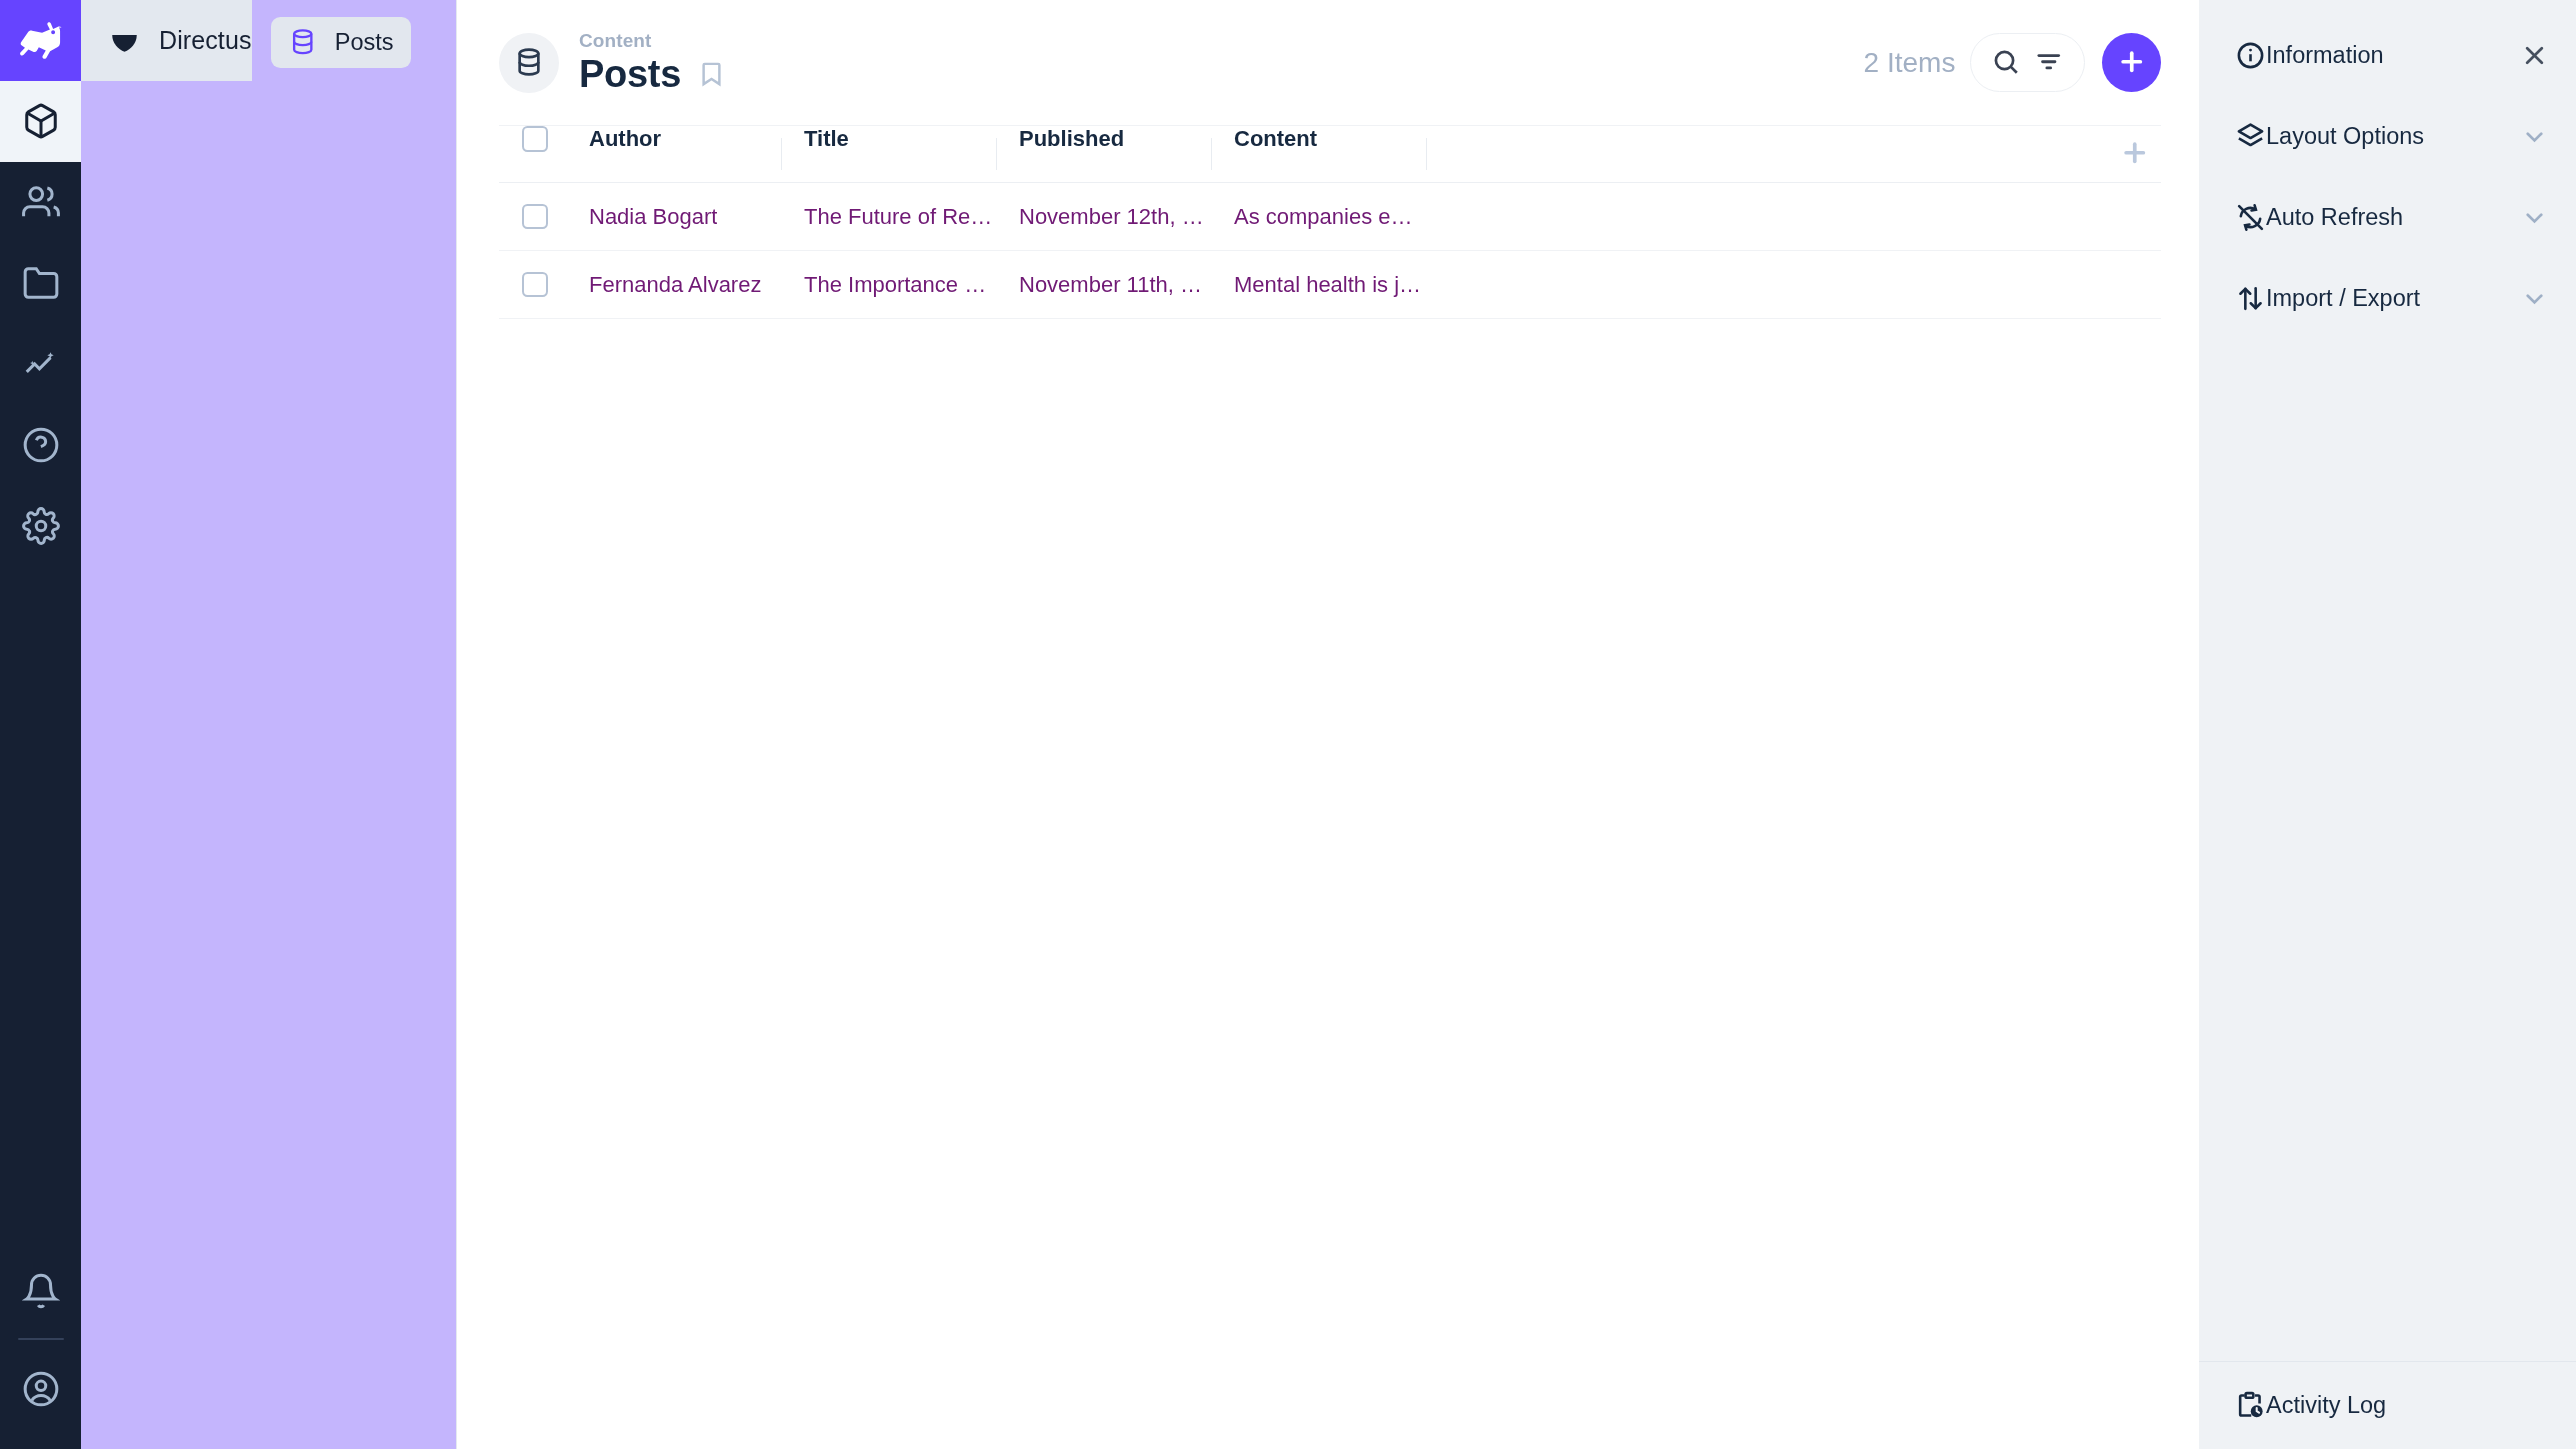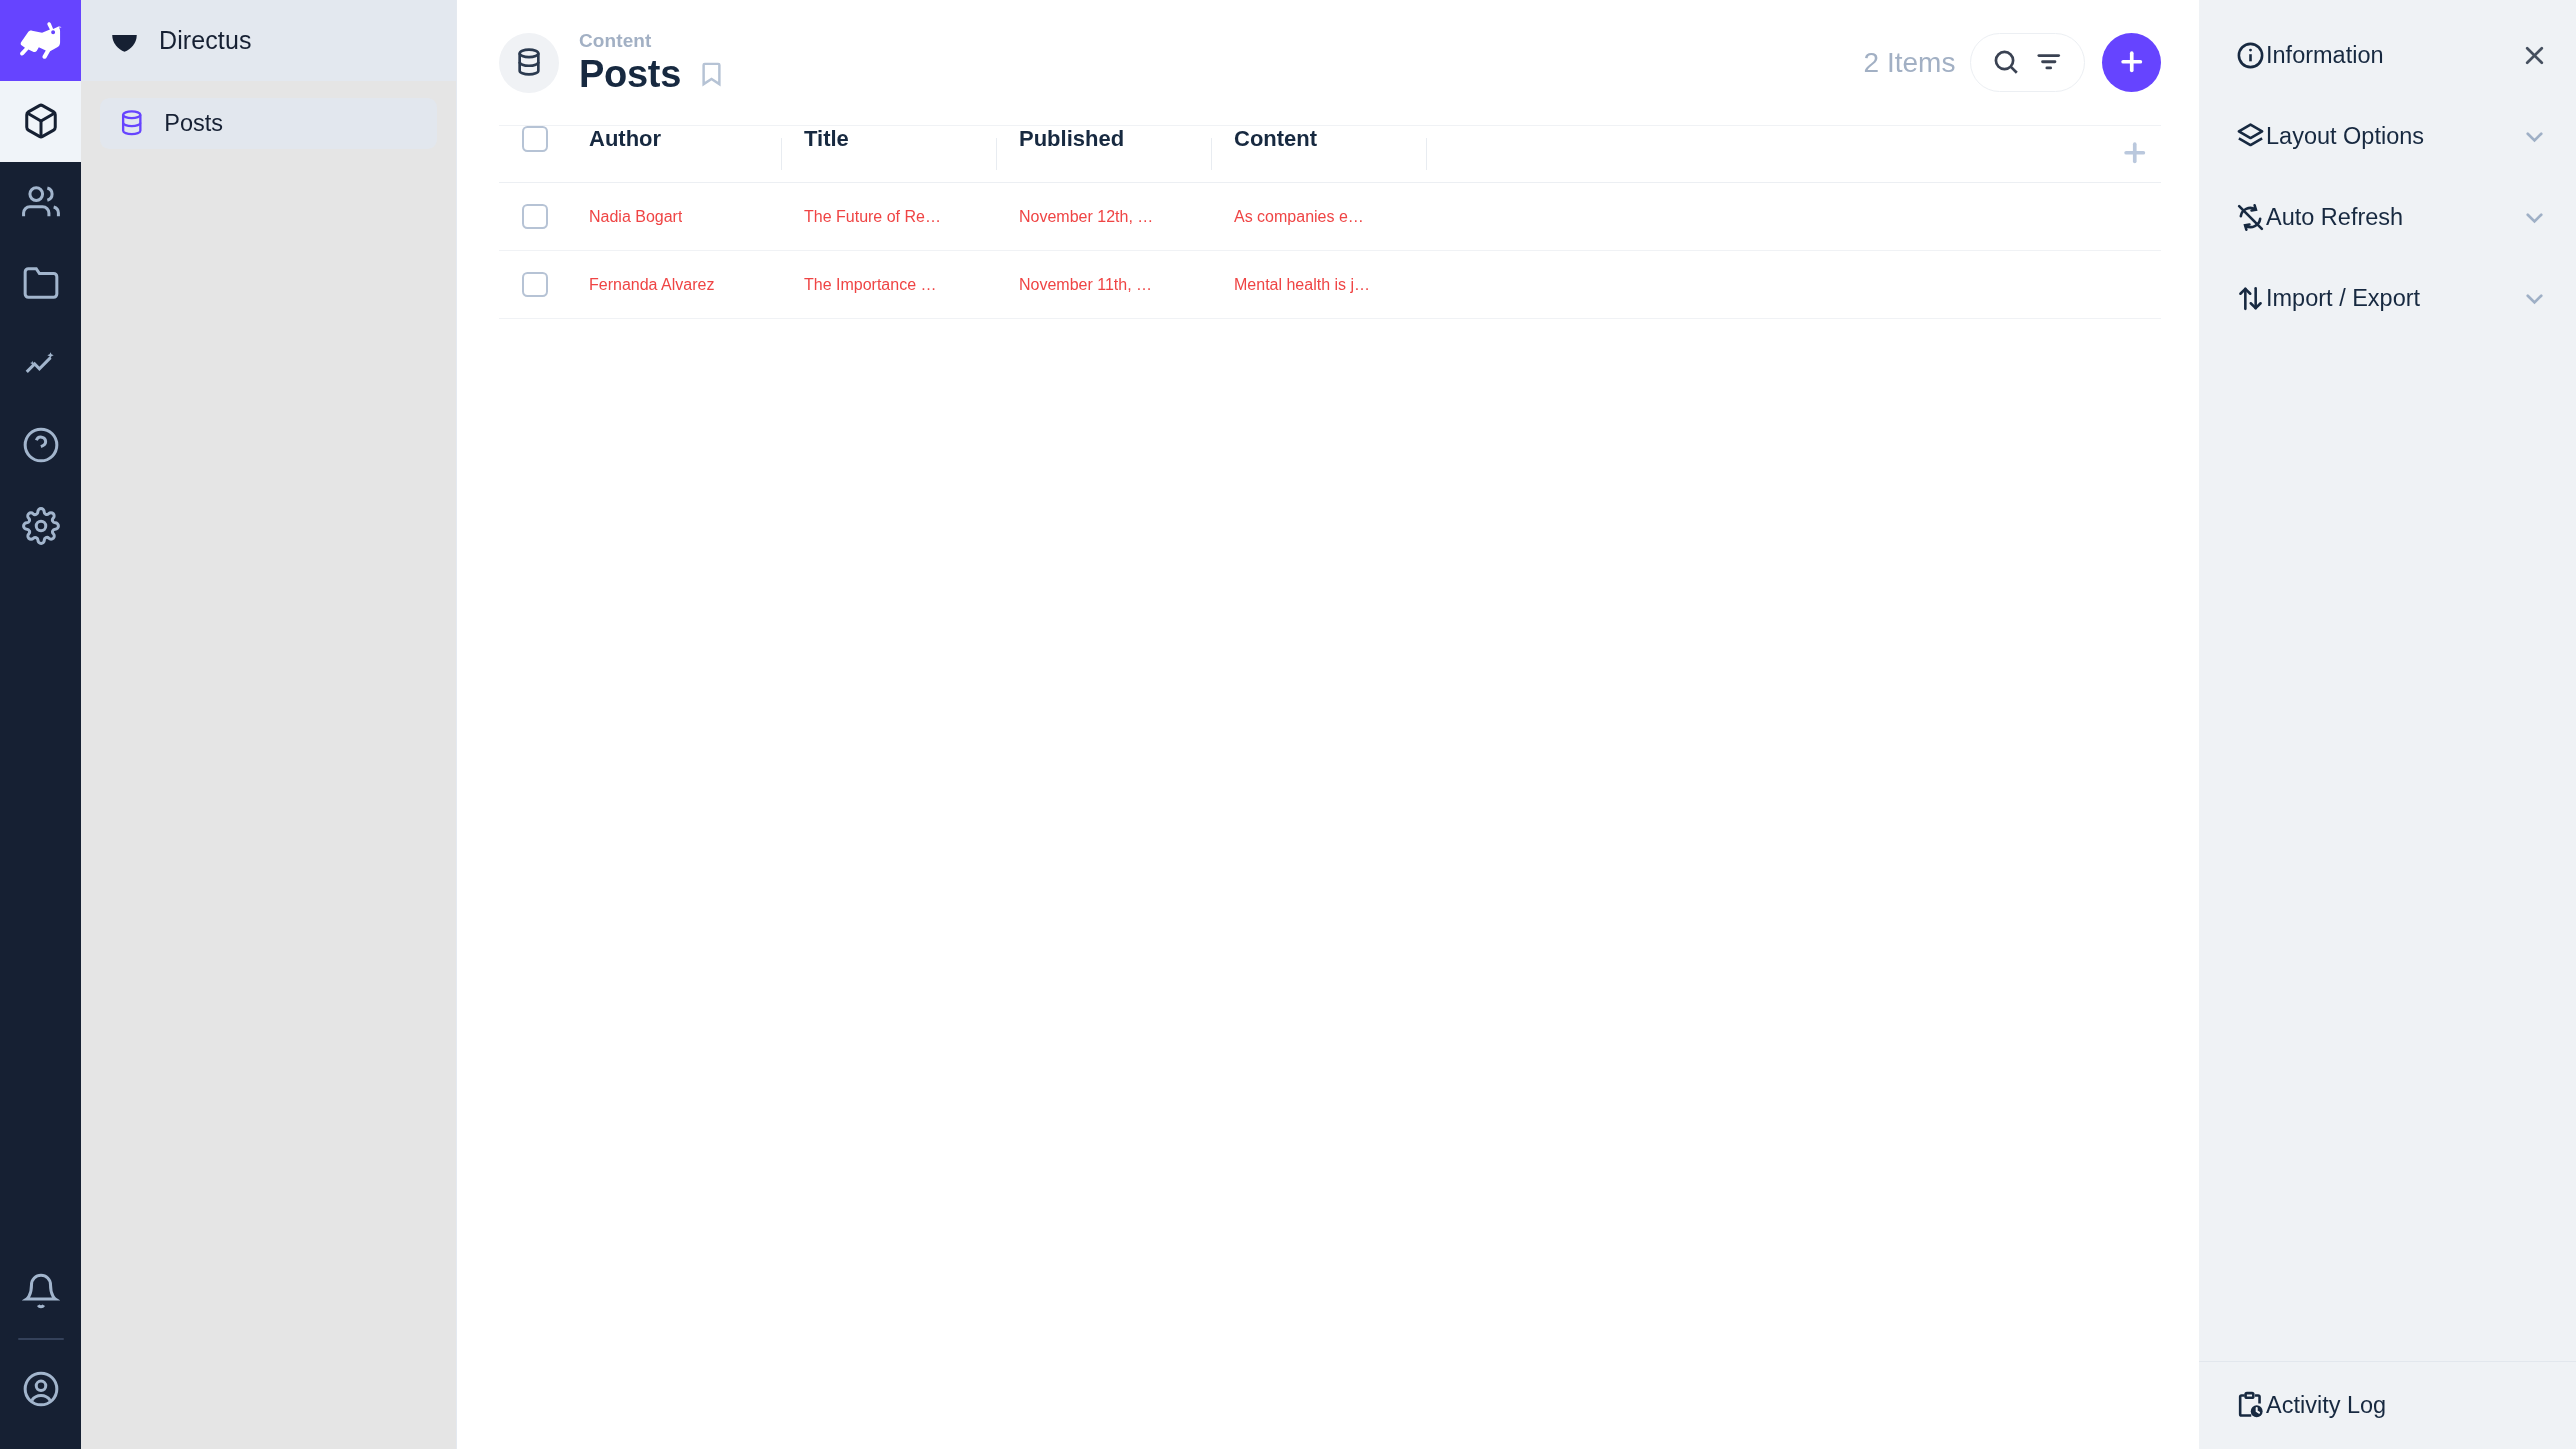--- a/index.html
+++ b/index.html
@@ -34,24 +34,24 @@
   .module-item svg { width: 38px; height: 38px; stroke: #a2b5cd; fill: none; stroke-width: 1.9; }
   .module-item.active { background: #f0f4f9; }
   .module-item.active svg { stroke: #162033; }
   .rail-spacer { flex: 1 1 auto; }
   .rail-bottom { width: 81px; display: flex; flex-direction: column; align-items: center; padding-bottom: 19px; }
   .rail-divider { width: 46px; height: 2px; background: #34415a; border-radius: 1.3px; margin: 5.4px 0 9.4px 0; }
 
   
   .nav-sidebar {
     width: 376px; height: 1449px;
-    background: #e5e5e5;
+    background: #c4b5fd;
     border-right: 0.7px solid #e4e9f0;
     flex: 0 0 376px;
-    display: flex; flex-direction: column;
+    display: flex; flex-direction: row;
   }
   .nav-header {
     height: 81px;
     background: #e3e8ef;
     display: flex; align-items: center;
     padding-left: 28px; gap: 19px;
     cursor: pointer;
   }
   .nav-header svg { width: 31px; height: 31px; fill: #162033; }
   .nav-project-name { font-size: 25px; color: #162033; letter-spacing: 0.1px; }
@@ -119,21 +119,21 @@
     width: 1.3px; height: 32px; background: #e8ecf1;
   }
   .th-label { font-size: 22px; font-weight: bold; color: #172940; white-space: nowrap; }
   .col-select { width: 67px; }
   .checkbox {
     width: 25.5px; height: 25.5px; border: 2.7px solid #b6c3d5;
     border-radius: 5.4px; background: #fff; cursor: pointer; flex: 0 0 25.5px;
   }
   .tbl tbody tr { height: 67px; border-bottom: 1.3px solid #f0f2f5; }
   .td-inner { display: flex; align-items: center; height: 67px; padding-left: 23px; }
-  .cell-text { font-size: 16px; color: #ef4444; white-space: nowrap; overflow: hidden; text-overflow: ellipsis; }
+  .cell-text { font-size: 22px; color: #701a75; white-space: nowrap; overflow: hidden; text-overflow: ellipsis; }
   .col-author { width: 215px; }
   .col-title { width: 215px; margin-left: 15px; }
   .col-published { width: 215px; }
   .col-content { width: 215px; }
   .col-spacer { width: auto; }
   .add-field {
     display: flex; align-items: center; justify-content: flex-end;
     height: 56px; padding-right: 12px; cursor: pointer;
   }
   .add-field svg { width: 29.5px; height: 29.5px; stroke: #bac8dd; stroke-width: 3; }

